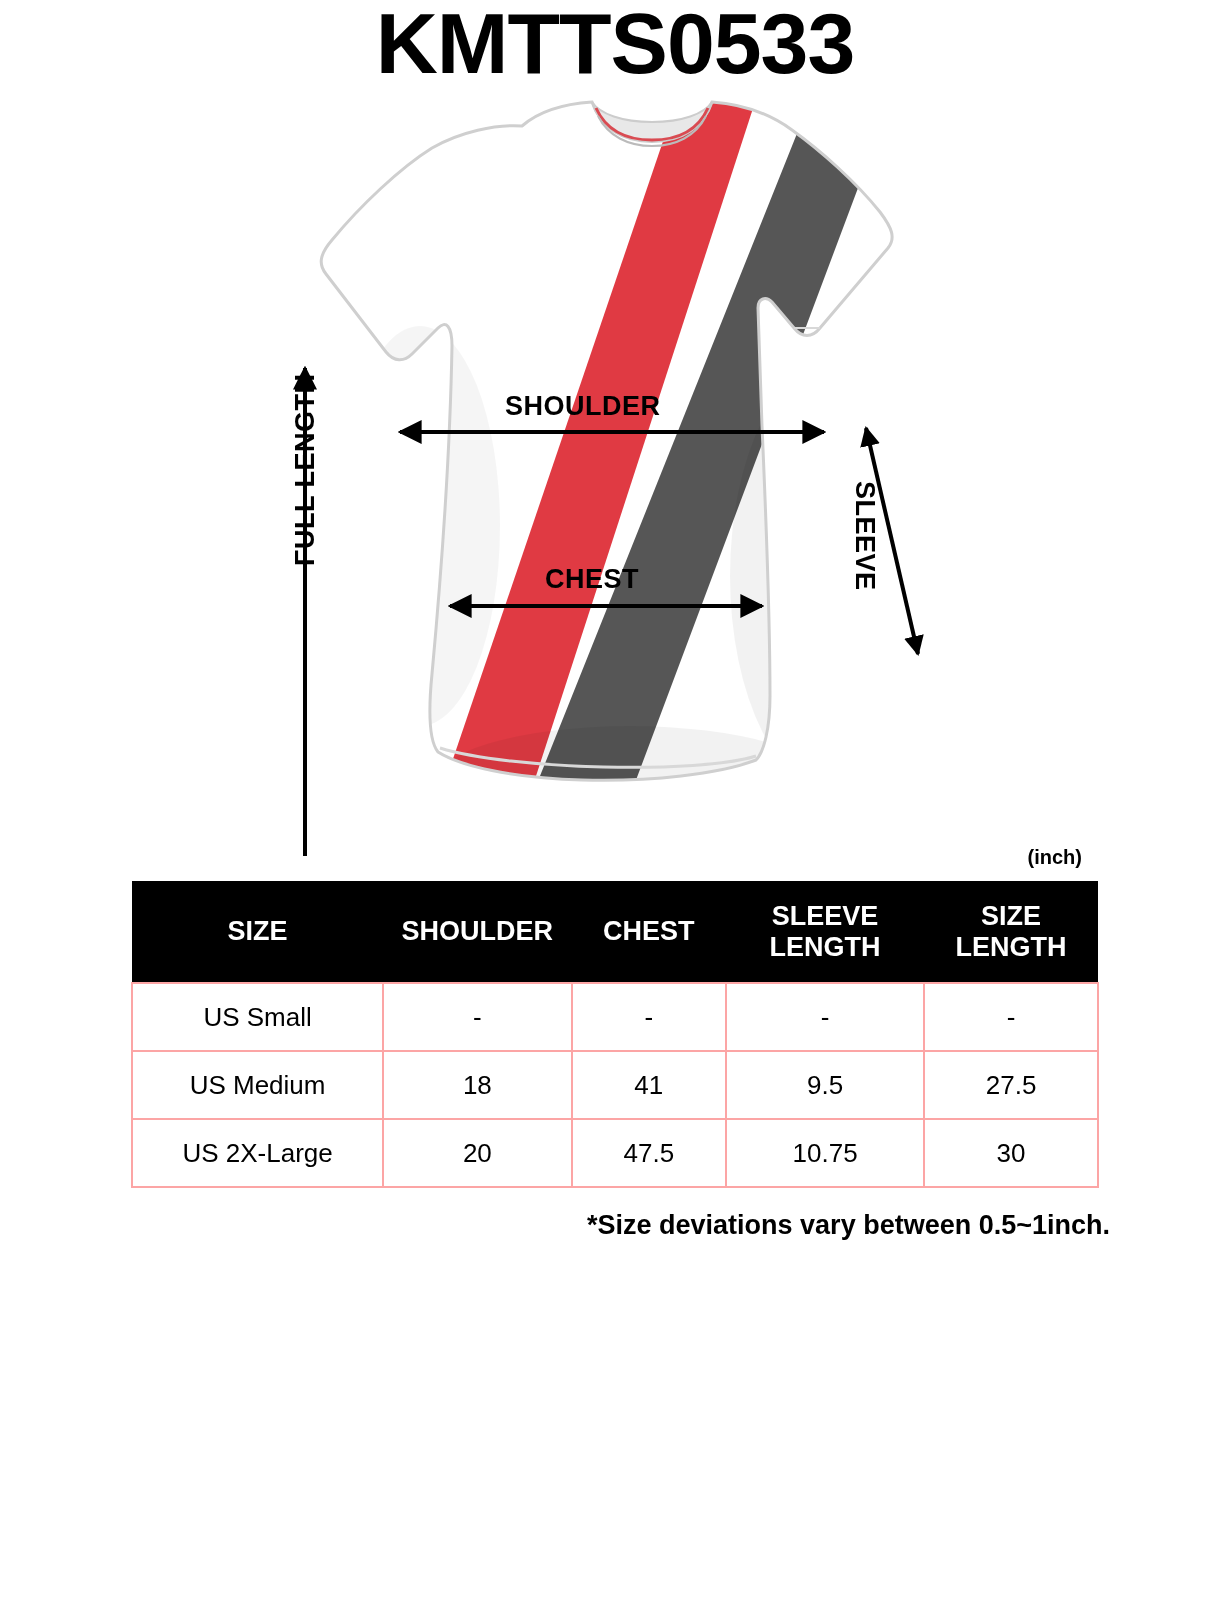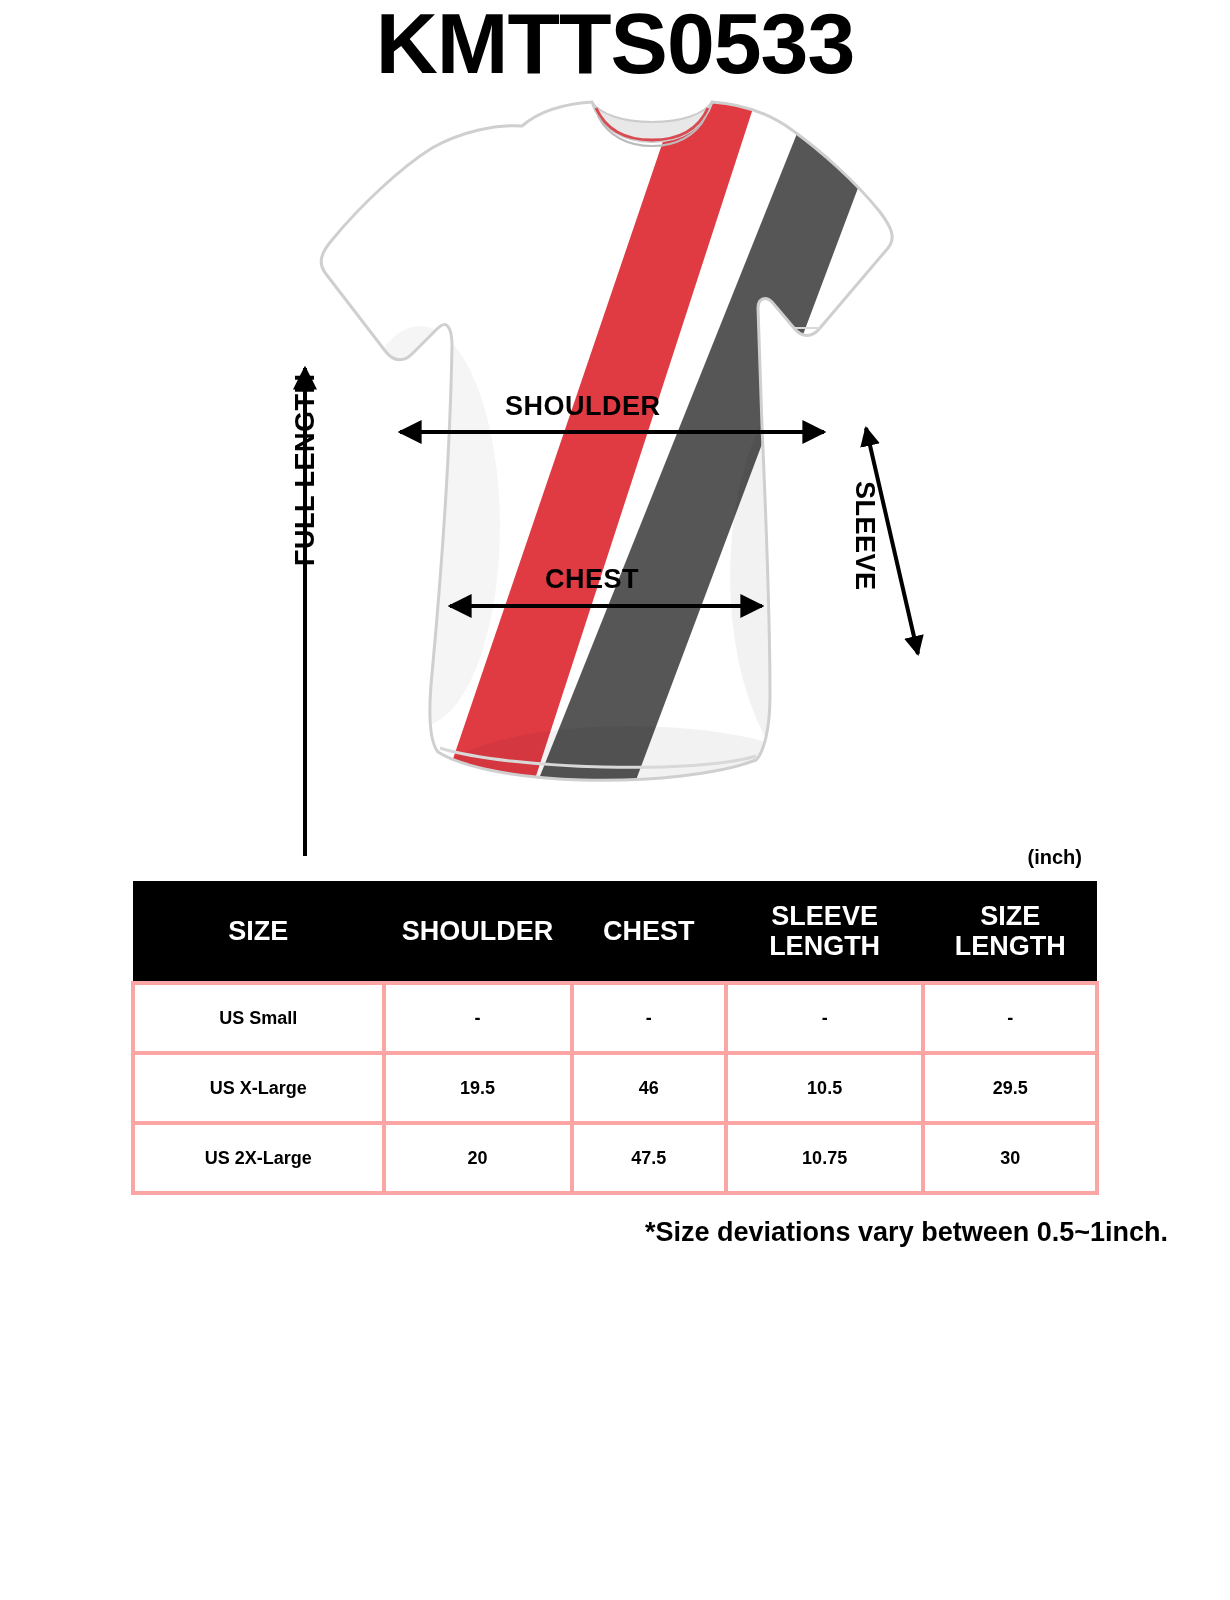--- a/index.html
+++ b/index.html
@@ -93,41 +93,41 @@
     color: #ffffff;
     font-size: 27px;
     font-weight: bold;
     padding: 14px 4px;
     text-align: center;
     line-height: 1.12;
     border: none;
   }
   table.size-table thead tr { height: 102px; }
   table.size-table td {
-    border: 4px solid #fca5a5;
-    font-size: 18px;
-    font-weight: bold;
+    border: 2px solid #fca5a5;
+    font-size: 26px;
+    font-weight: normal;
     text-align: center;
     height: 50px;
     padding: 8px 4px;
   }
   table.size-table td.size-cell {
     text-align: center;
   }
   col.c-size { width: 26%; }
   col.c-sh   { width: 19.5%; }
   col.c-ch   { width: 16%; }
   col.c-sl   { width: 20.5%; }
   col.c-fl   { width: 18%; }
 
   .footnote {
     text-align: right;
     font-size: 27px;
     font-weight: bold;
-    padding-right: 62px;
+    padding-right: 120px;
     margin-top: 22px;
   }
 </style>
 </head>
 <body>
 
 <div class="title">KMTTS0533</div>
 
 <div class="illustration">
 
@@ -265,25 +265,25 @@
     </thead>
     <tbody>
       <tr>
         <td class="size-cell">US Small</td>
         <td>-</td>
         <td>-</td>
         <td>-</td>
         <td>-</td>
       </tr>
       <tr>
-        <td class="size-cell">US X-Large</td>
-        <td>19.5</td>
-        <td>46</td>
-        <td>10.5</td>
-        <td>29.5</td>
+        <td class="size-cell">US Medium</td>
+        <td>18</td>
+        <td>41</td>
+        <td>9.5</td>
+        <td>27.5</td>
       </tr>
       <tr>
         <td class="size-cell">US 2X-Large</td>
         <td>20</td>
         <td>47.5</td>
         <td>10.75</td>
         <td>30</td>
       </tr>
     </tbody>
   </table>

